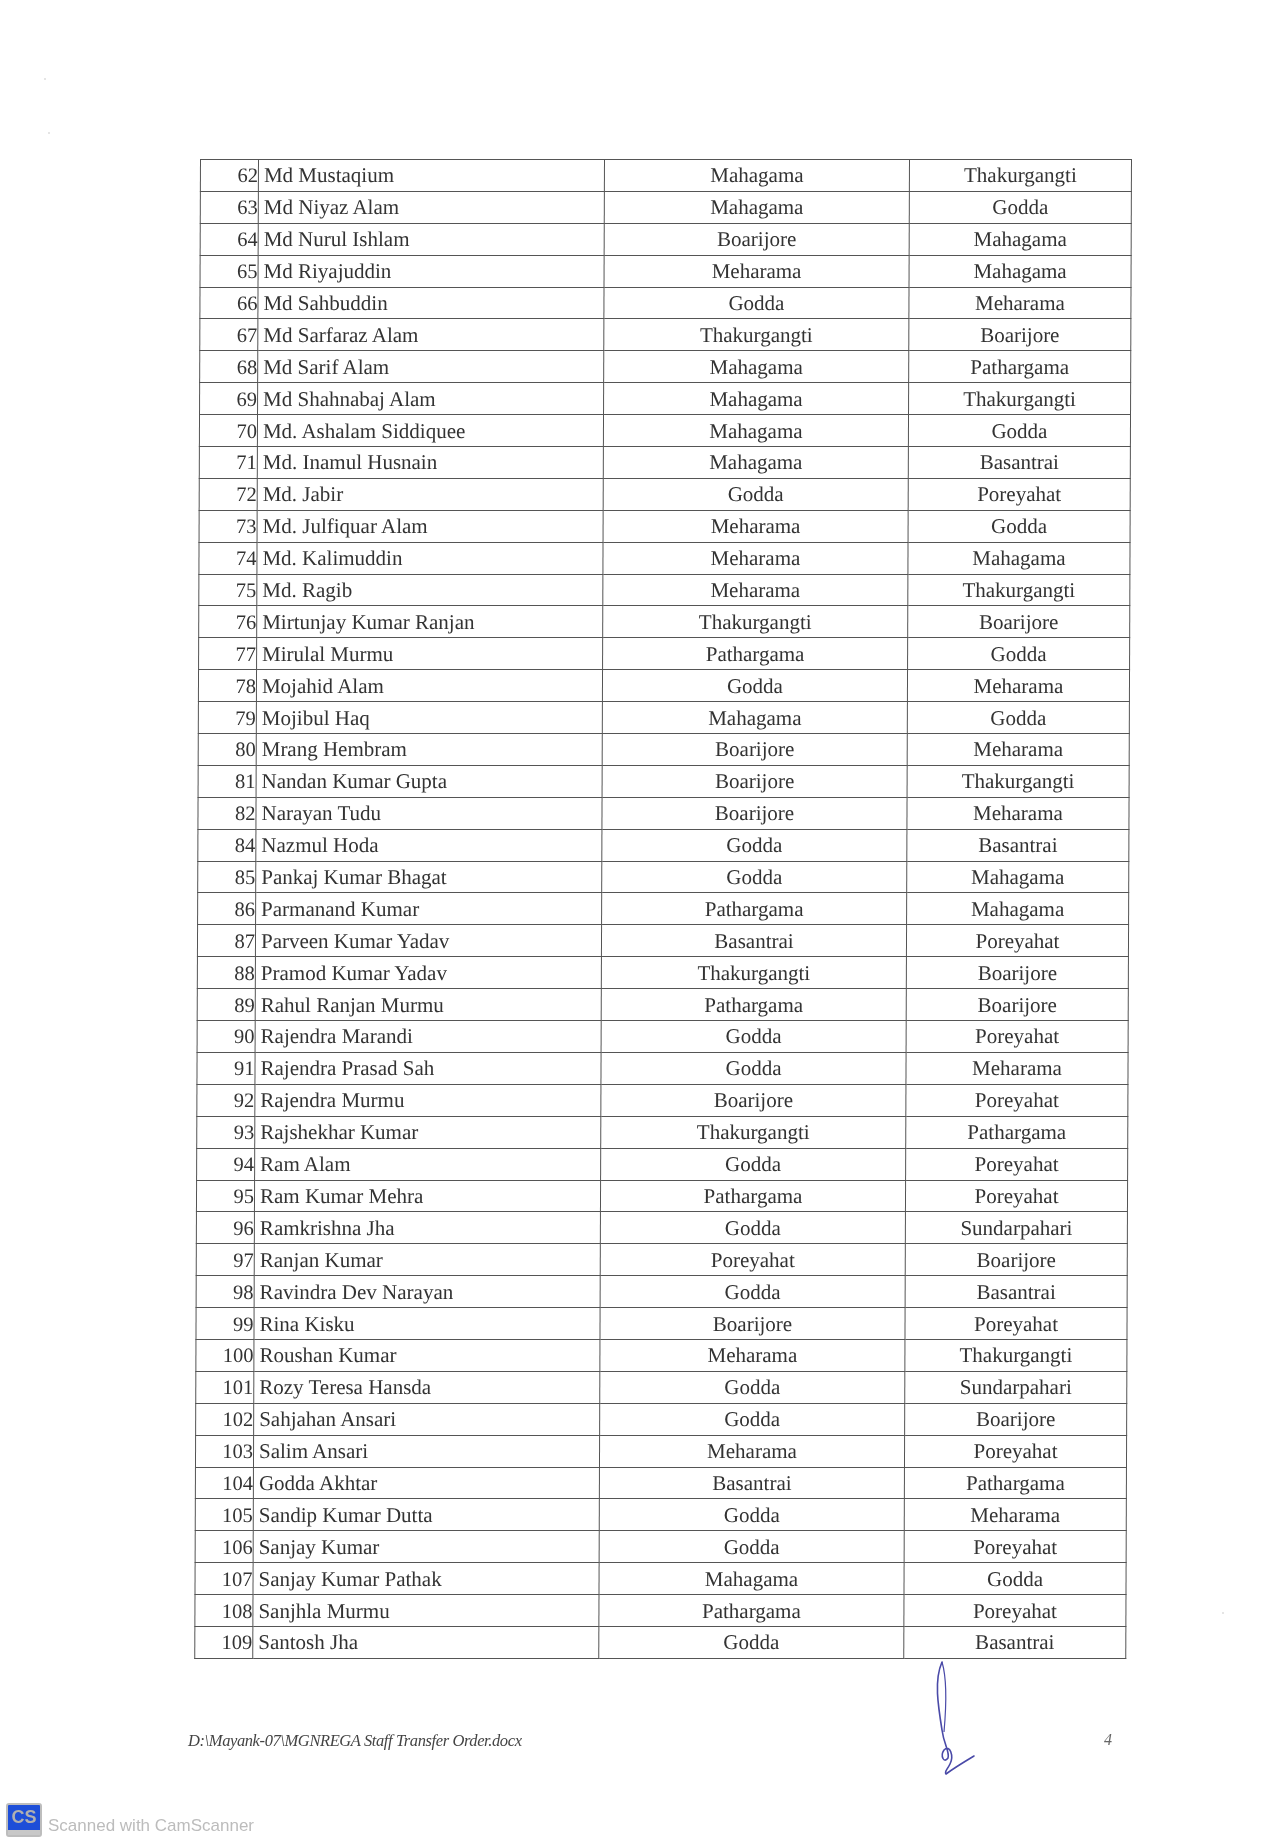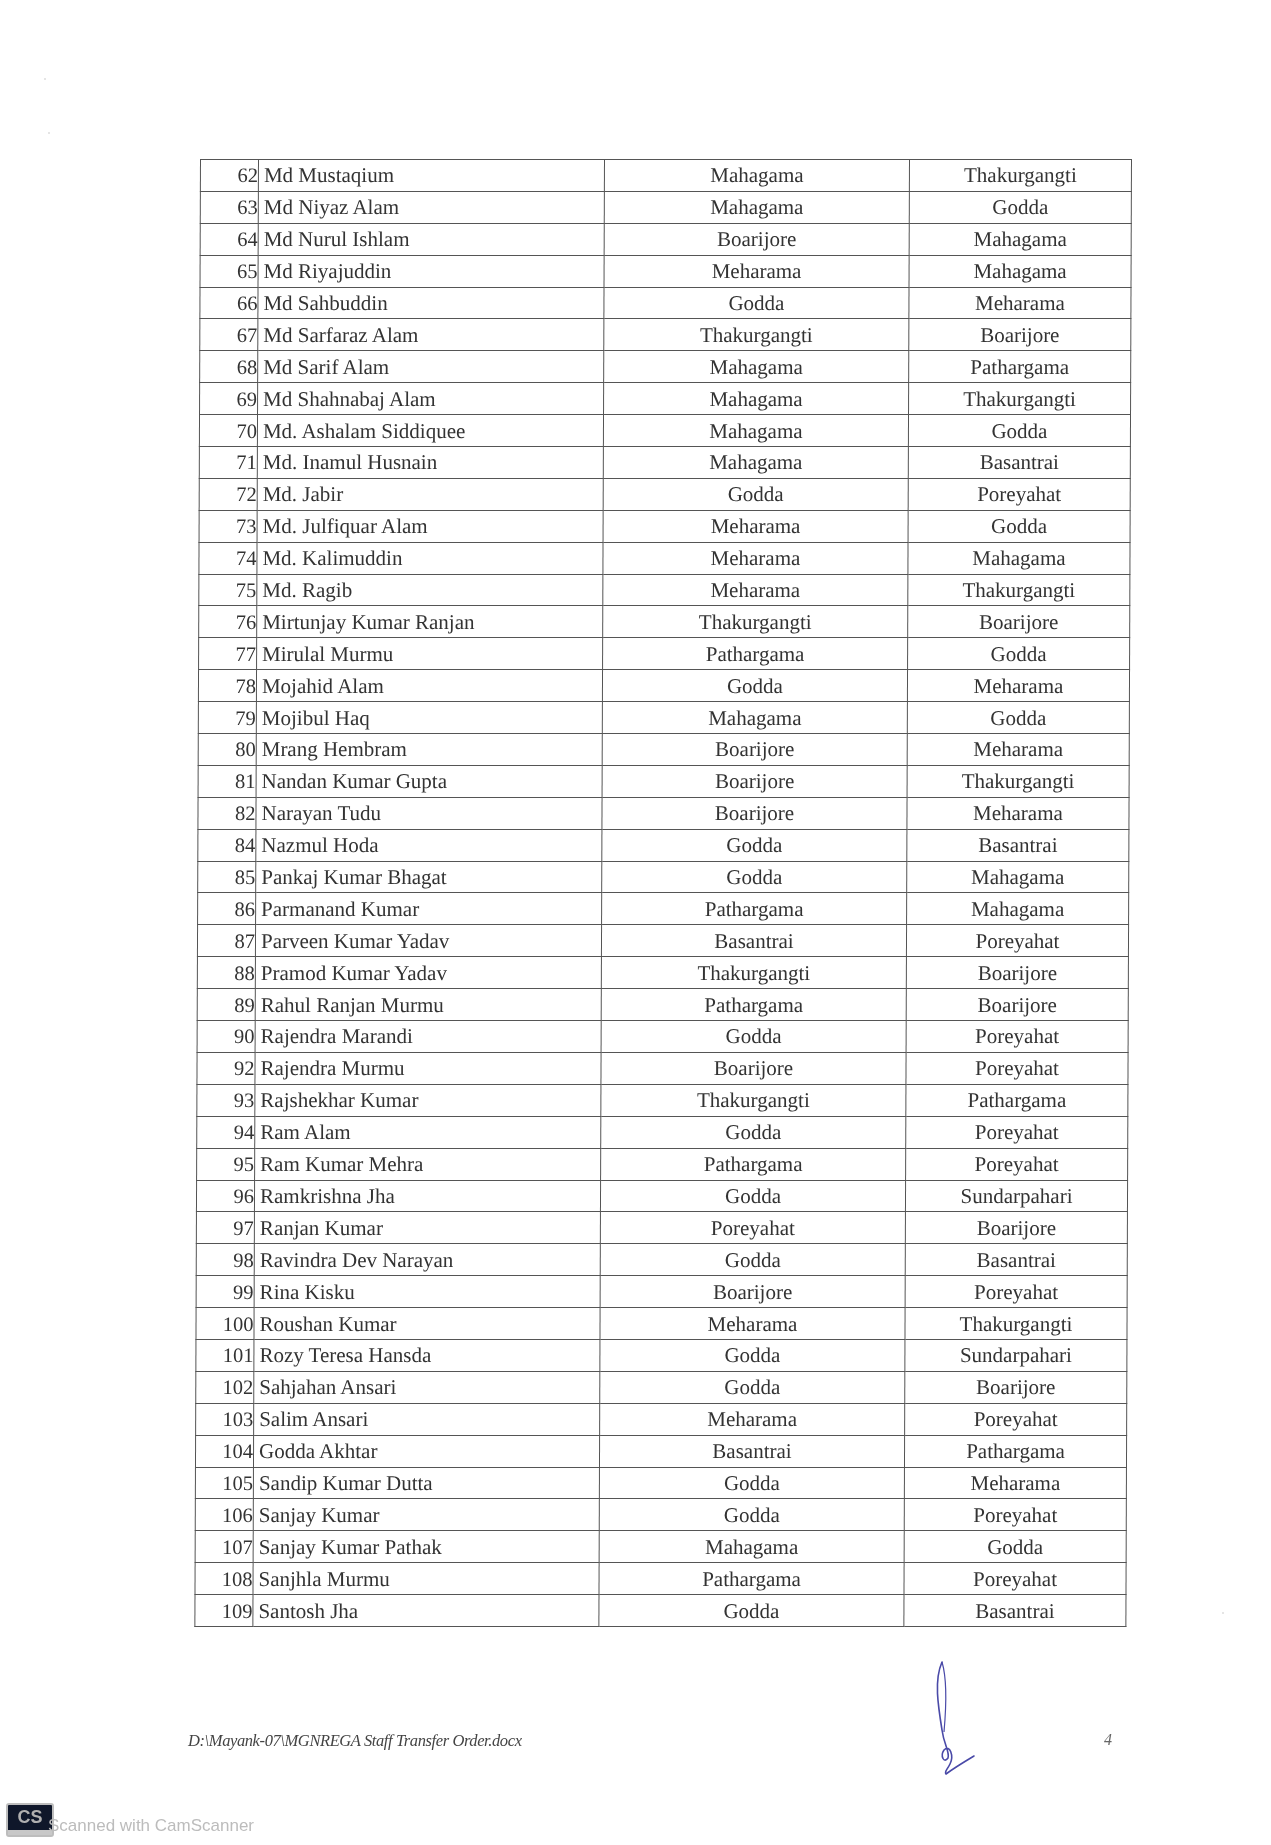--- a/index.html
+++ b/index.html
@@ -29,23 +29,23 @@
     position: absolute; left: 188px; top: 1731px;
     font-style: italic; font-size: 16.5px; color: #444;
     letter-spacing: -0.4px;
   }
   .page-num {
     position: absolute; left: 1104px; top: 1731px;
     font-style: italic; font-size: 16px; color: #666;
   }
   .signature { position: absolute; left: 920px; top: 1660px; width: 70px; height: 120px; }
   .cs-logo {
-    position: absolute; left: 6px; top: 1803px; width: 48px; height: 34px;
+    position: absolute; left: 6px; top: 1803px; width: 36px; height: 34px;
     border: 2px solid #bdbdbd; border-radius: 3px; box-sizing: border-box;
-    background: #0f172a; color: #b0b0b0;
+    background: #1d4ed8; color: #b0b0b0;
     font-family: "Liberation Sans", sans-serif; font-weight: bold; font-size: 18px;
     line-height: 24px; text-align: center;
   }
   .cs-logo::after {
     content: ""; position: absolute; left: 0; right: 0; bottom: 0; height: 5px; background: #c8c8c8;
   }
   .cs-text {
     position: absolute; left: 48px; top: 1816px;
     font-family: "Liberation Sans", sans-serif; font-size: 17px; color: #bcbcbc;
   }
@@ -219,20 +219,26 @@
           <td class="from">Pathargama</td>
           <td class="to">Boarijore</td>
         </tr>
         <tr>
           <td class="num">90</td>
           <td class="name">Rajendra Marandi</td>
           <td class="from">Godda</td>
           <td class="to">Poreyahat</td>
         </tr>
         <tr>
+          <td class="num">91</td>
+          <td class="name">Rajendra Prasad Sah</td>
+          <td class="from">Godda</td>
+          <td class="to">Meharama</td>
+        </tr>
+        <tr>
           <td class="num">92</td>
           <td class="name">Rajendra Murmu</td>
           <td class="from">Boarijore</td>
           <td class="to">Poreyahat</td>
         </tr>
         <tr>
           <td class="num">93</td>
           <td class="name">Rajshekhar Kumar</td>
           <td class="from">Thakurgangti</td>
           <td class="to">Pathargama</td>

